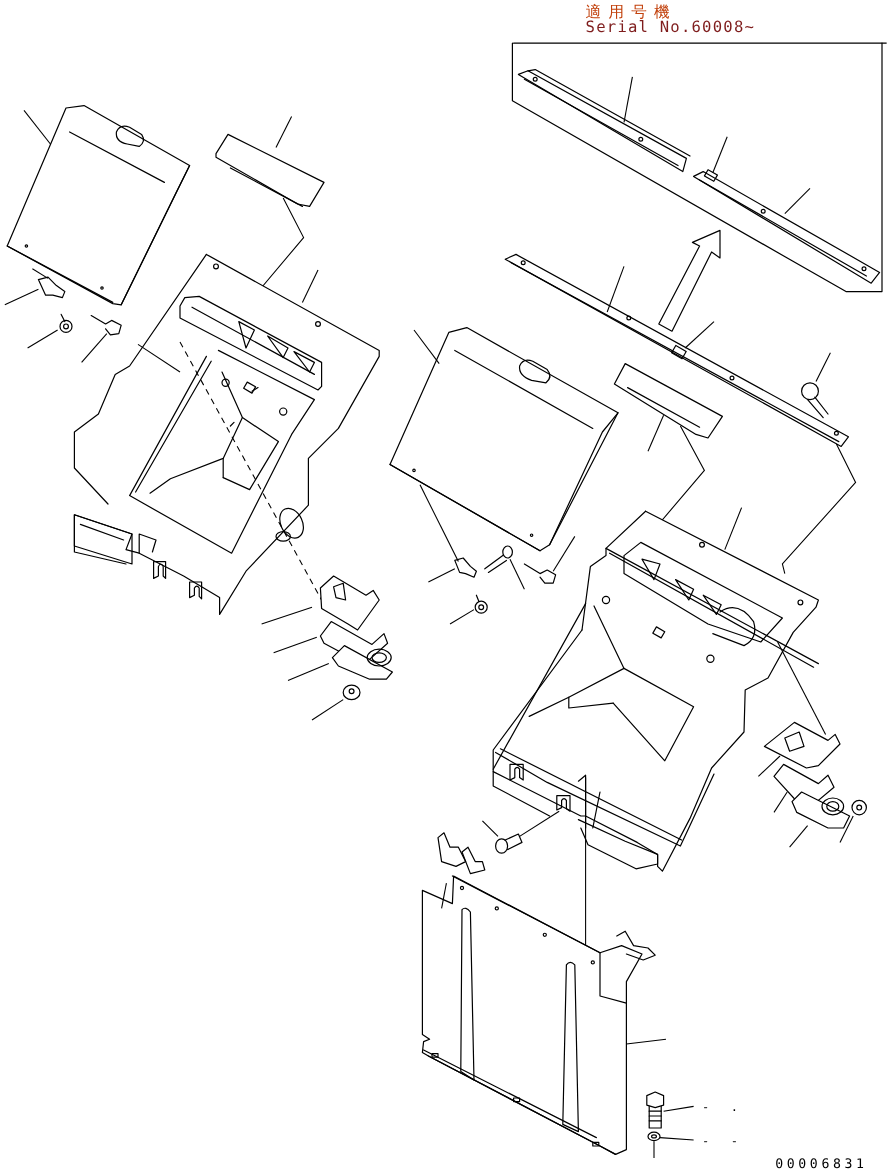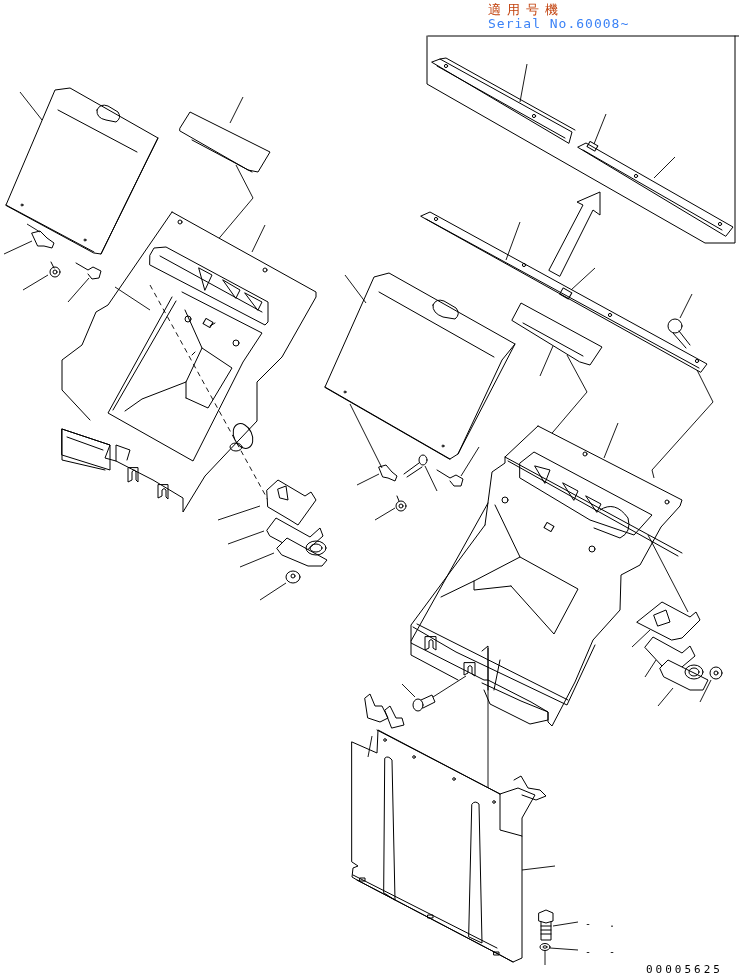--- a/index.html
+++ b/index.html
@@ -3,21 +3,21 @@
 <meta charset="utf-8">
 <style>
   html, body { margin: 0; padding: 0; background: #ffffff; }
   body { width: 739px; height: 979px; position: relative; overflow: hidden; font-family: "DejaVu Sans Mono", monospace; }
   #diagram { position: absolute; left: 0; top: 0; width: 739px; height: 979px; }
   .ln { stroke: #000; stroke-width: 1; fill: none; stroke-linejoin: round; stroke-linecap: round; }
   .fillw { fill: #fff; }
   .lead { stroke: #000; stroke-width: 0.9; fill: none; }
   .dash { stroke: #000; stroke-width: 0.9; fill: none; stroke-dasharray: 5 4; }
   .serial-jp { position: absolute; left: 488px; top: 1px; font-size: 13px; letter-spacing: 6px; color: #c2410c; }
-  .serial-en { position: absolute; left: 488px; top: 16px; font-size: 13px; letter-spacing: 1px; color: #3b82f6; }
+  .serial-en { position: absolute; left: 488px; top: 16px; font-size: 13px; letter-spacing: 1px; color: #7f1d1d; }
   .figno { position: absolute; left: 646px; top: 963px; font-size: 11px; letter-spacing: 3px; color: #000; }
   .part-dash { position: absolute; font-size: 10px; color: #000; letter-spacing: 6px; }
 </style>
 </head>
 <body>
 
 <div class="serial-jp">適用号機</div>
 <div class="serial-en">Serial No.60008~</div>
 
 <svg id="diagram" viewBox="0 0 739 979" xmlns="http://www.w3.org/2000/svg">
@@ -281,13 +281,13 @@
   <g>
     <ellipse class="ln" cx="545" cy="947" rx="5" ry="3.5"></ellipse>
     <ellipse class="ln" cx="545" cy="947" rx="2" ry="1.2"></ellipse>
     <line class="lead" x1="550" y1="948" x2="578" y2="950"></line>
     <line class="lead" x1="545" y1="951" x2="545" y2="965"></line>
   </g>
 </svg>
 
 <div class="part-dash" style="left:585px;top:918px;">- .</div>
 <div class="part-dash" style="left:585px;top:946px;">- -</div>
-<div class="figno">00005625</div>
+<div class="figno">00006831</div>
 
 </body></html>

